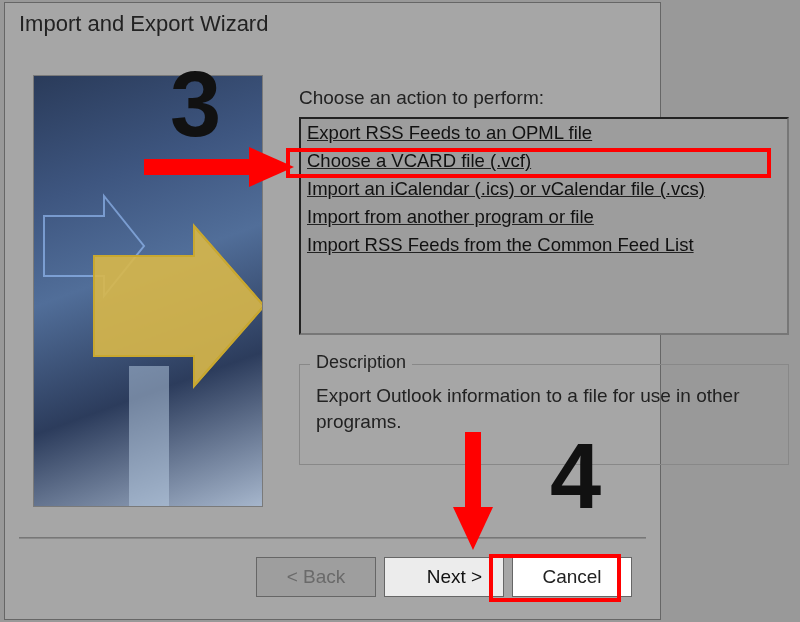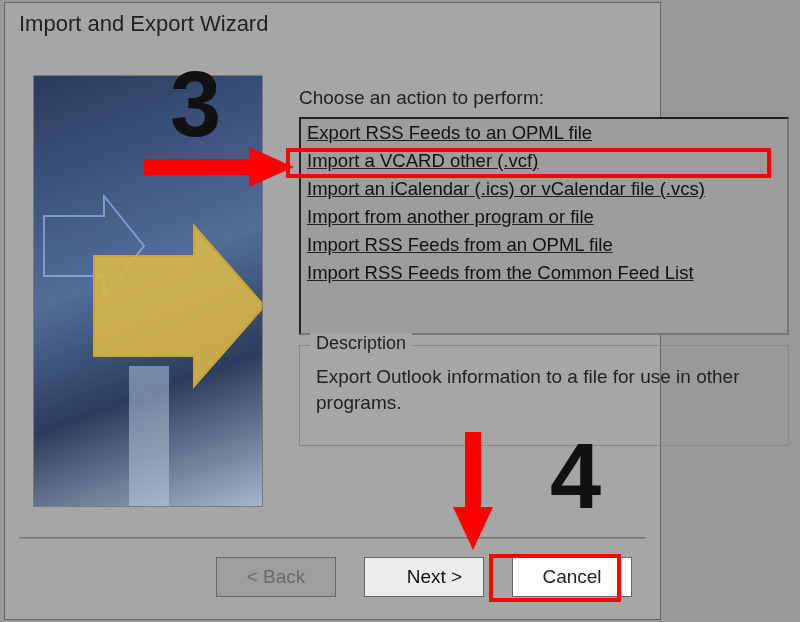--- a/index.html
+++ b/index.html
@@ -62,21 +62,21 @@
     line-height: 26px;
     color: #111;
     cursor: default;
     white-space: nowrap;
   }
   .list-item.selected {
     background: #0a6cff;
     color: #fff;
   }
   .desc-group {
-    margin-top: 10px;
+    margin-top: 29px;
     width: 490px;
     border: 1px solid #888;
     padding: 10px 16px 30px 16px;
     position: relative;
   }
   .desc-group .legend {
     position: absolute;
     top: -13px;
     left: 10px;
     background: #a6a6a6;
@@ -86,21 +86,21 @@
   .desc-text {
     margin-top: 8px;
     font-size: 19px;
     line-height: 1.35;
   }
   .button-row {
     position: absolute;
     bottom: 22px;
     right: 28px;
     display: flex;
-    gap: 28px;
+    gap: 8px;
   }
   .divider {
     position: absolute;
     left: 14px;
     right: 14px;
     bottom: 80px;
     height: 2px;
     background: #8a8a8a;
     border-top: 1px solid #777;
   }
@@ -137,24 +137,23 @@
         <polygon points="60,180 160,180 160,150 230,230 160,310 160,280 60,280" fill="none" stroke="#c9a830" stroke-width="2"></polygon>
         <rect x="95" y="290" width="40" height="142" fill="#b9cde4" opacity="0.5"></rect>
       </svg>
     </div>
 
     <div class="right-col">
       <div class="prompt-label">Choose an action to perform:</div>
 
       <div class="listbox" id="actions-listbox">
           <div class="list-item">Export RSS Feeds to an OPML file</div>
-          <div class="list-item">Import a VCARD other (.vcf)</div>
+          <div class="list-item">Choose a VCARD file (.vcf)</div>
           <div class="list-item">Import an iCalendar (.ics) or vCalendar file (.vcs)</div>
           <div class="list-item">Import from another program or file</div>
-          <div class="list-item">Import RSS Feeds from an OPML file</div>
           <div class="list-item">Import RSS Feeds from the Common Feed List</div>
         </div>
 
       <div class="desc-group">
         <div class="legend">Description</div>
         <div class="desc-text">Export Outlook information to a file for use in other programs.</div>
       </div>
     </div>
   </div>
 

